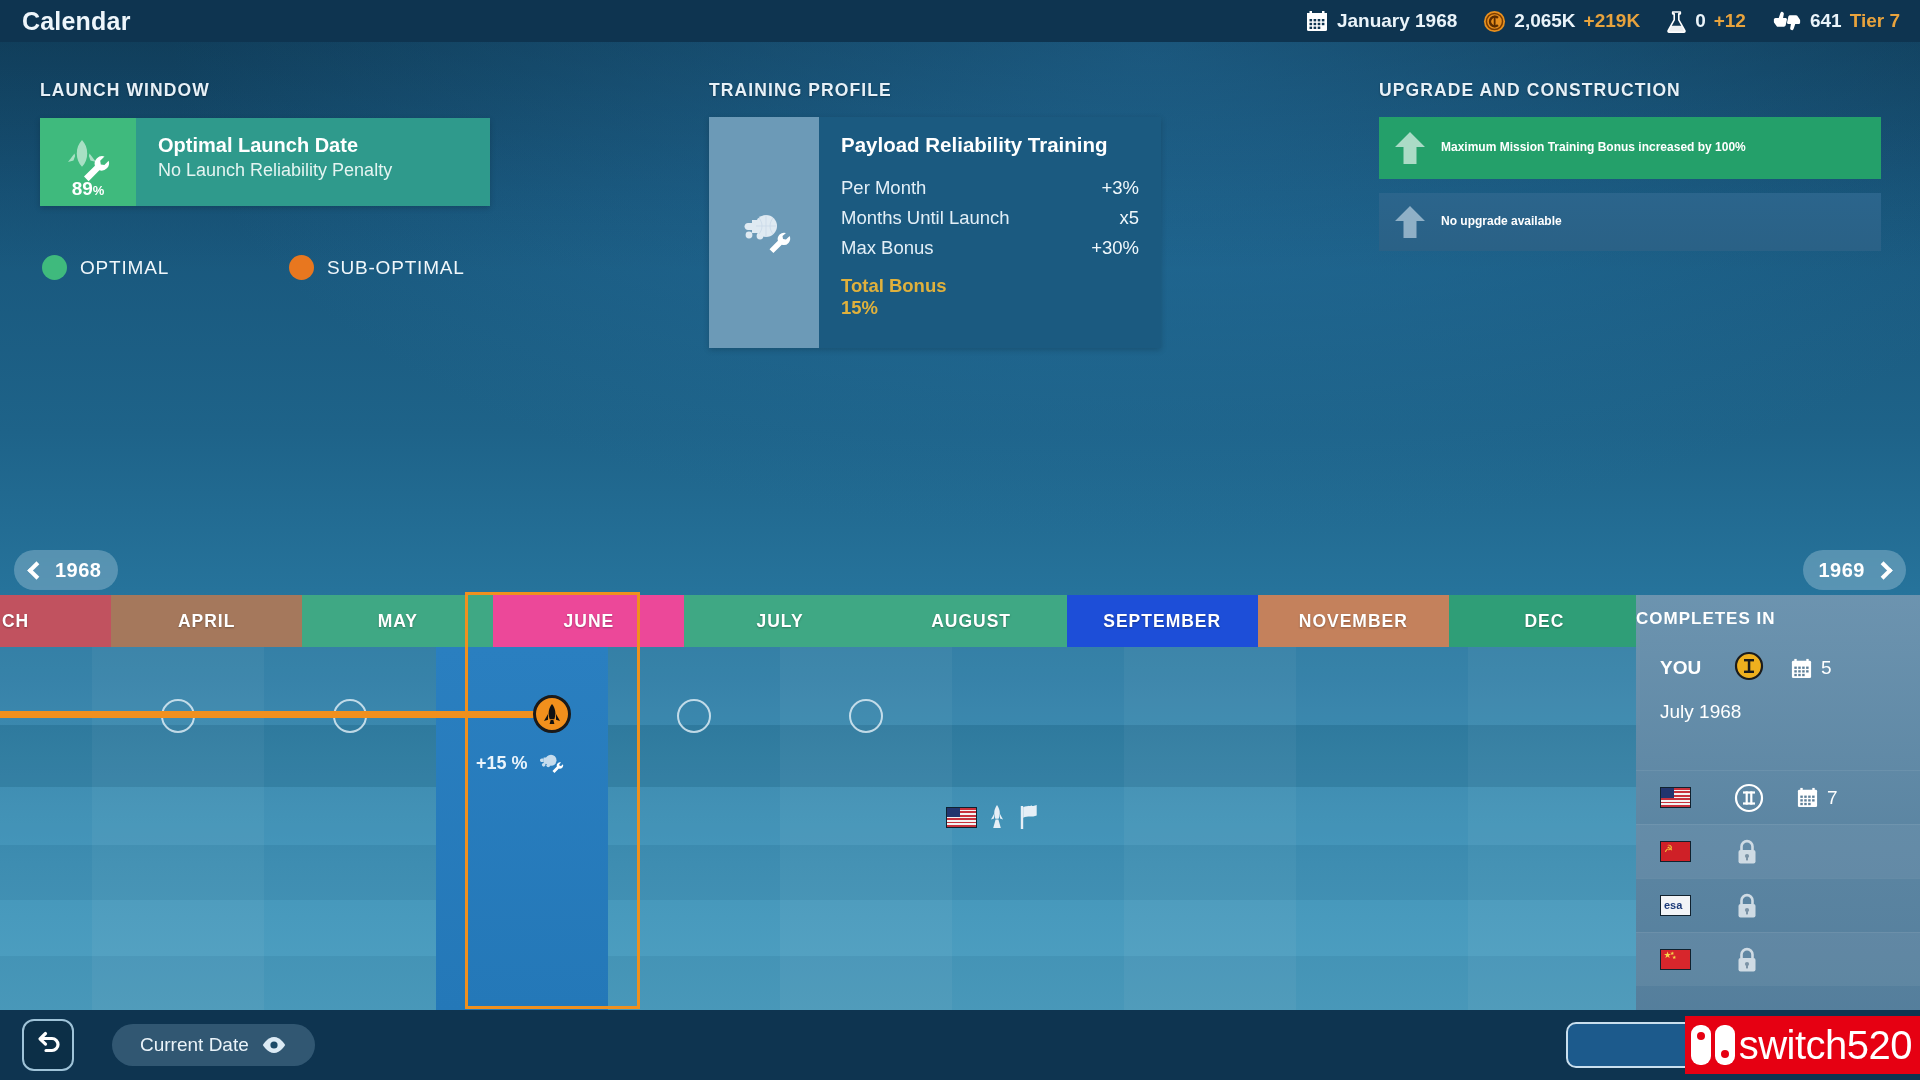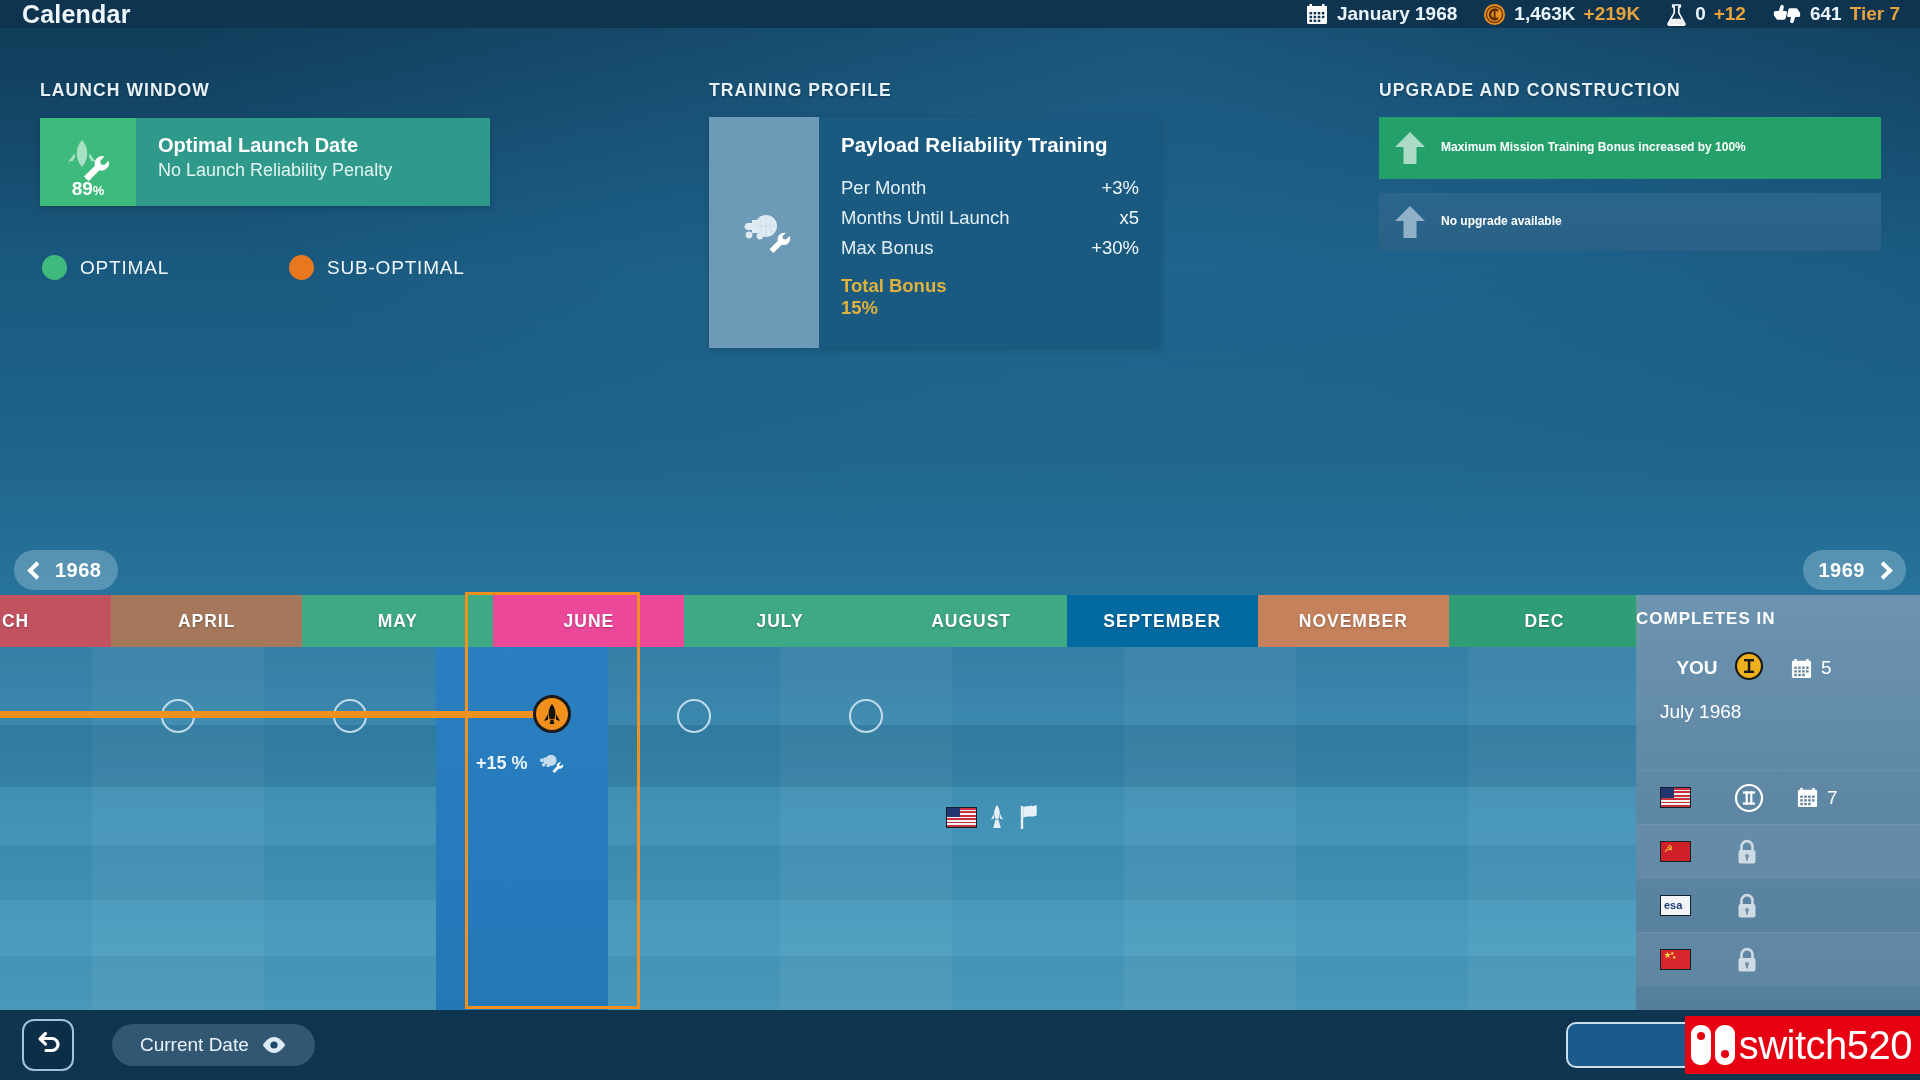--- a/index.html
+++ b/index.html
@@ -18,21 +18,21 @@
       radial-gradient(ellipse 1400px 700px at 60% 5%, rgba(36,112,158,0.85) 0%, rgba(26,86,126,0) 70%),
       linear-gradient(180deg,#124463 0%, #18557a 18%, #1e6389 40%, #2a7ba4 62%, #3e93b8 80%, #4fa3c4 100%);
   }
   .bg::after{
     content:"";position:absolute;inset:0;
     background:linear-gradient(180deg, rgba(10,40,62,0.35) 0%, rgba(10,40,62,0) 25%);
   }
 
   
   .topbar {
-    position:absolute; left:0; top:0; width:1920px; height:28px;
+    position:absolute; left:0; top:0; width:1920px; height:42px;
     background:linear-gradient(180deg,#0f3busted 0%, #0d3351 100%);
     background:#0e3450;
     display:flex; align-items:center;
     z-index:20;
   }
   .topbar-title {
     font-size:25px; font-weight:bold; letter-spacing:0.2px;
     margin-left:22px; color:#eef6fb;
   }
   .topbar-stats {
@@ -179,21 +179,21 @@
   
   .ci {
     position:absolute; right:0; top:595px; width:284px; height:415px;
     background:linear-gradient(180deg, rgba(118,152,178,0.88) 0%, rgba(96,133,161,0.9) 55%, rgba(86,123,152,0.9) 100%);
     z-index:12;
   }
   .ci-title {
     text-align:left; font-size:17px; font-weight:bold; letter-spacing:1px;
     padding-top:14px; color:#fff;
   }
-  .ci-you { display:flex; align-items:center; padding:22px 0 0 24px; gap:0;text-align:center; }
+  .ci-you { display:flex; align-items:center; padding:22px 0 0 24px; gap:0; }
   .ci-you .lbl { font-size:19px; font-weight:bold; width:74px; color:#fff; }
   .ci-you .ring { margin-right:26px; }
   .ci-you .dt { display:flex; align-items:center; gap:8px; font-size:19px; color:#fff; }
   .ci-date { padding:16px 0 0 24px; font-size:19px; color:#fff; }
   .ci-rows { position:absolute; left:0; top:175px; width:284px; }
   .ci-row {
     height:54px; display:flex; align-items:center; padding-left:24px; gap:0;
     border-top:1px solid rgba(255,255,255,0.07);
   }
   .ci-row.shade { background:rgba(255,255,255,0.055); }
@@ -269,21 +269,21 @@
 
     <div class="stat">
       <span class="ico coin-ico">
         <svg width="23" height="23" viewBox="0 0 24 24">
           <circle cx="12" cy="12" r="11" fill="#e8901e"></circle>
           <circle cx="12" cy="12" r="8.4" fill="none" stroke="#7a3c00" stroke-width="1.6"></circle>
           <path d="M15.6 8.2a5 5 0 1 0 0 7.6" fill="none" stroke="#5b2c00" stroke-width="2.6"></path>
           <rect x="11.2" y="6" width="1.9" height="12" fill="#5b2c00"></rect>
         </svg>
       </span>
-      <span class="val">1,463K</span>
+      <span class="val">2,065K</span>
       <span class="delta">+219K</span>
     </div>
 
     <div class="stat">
       <span class="ico flask-ico">
         <svg width="21" height="23" viewBox="0 0 22 24">
           <path d="M7 2h8v2h-1.6v6.2l6.2 11.1c.5.9-.1 2-1.2 2H3.6c-1.1 0-1.7-1.1-1.2-2l6.2-11.1V4H7V2z" fill="none" stroke="#fff" stroke-width="1.7" stroke-linejoin="round"></path>
           <path d="M5.2 16.5h11.6l3.8 6.8H1.4z" fill="#fff" opacity="0.92"></path>
         </svg>
       </span>
@@ -415,21 +415,21 @@
 
 <div class="cal">
 
   <div class="cal-head">
     <div class="mo-head" style="background:#c1525f">CH</div>
     <div class="mo-head" style="background:#a5785c">APRIL</div>
     <div class="mo-head" style="background:#3fa884">MAY</div>
     <div class="mo-head" style="background:#ec4899">JUNE</div>
     <div class="mo-head" style="background:#3fa884">JULY</div>
     <div class="mo-head" style="background:#3fa884">AUGUST</div>
-    <div class="mo-head" style="background:#0369a1">SEPTEMBER</div>
+    <div class="mo-head" style="background:#1d4ed8">SEPTEMBER</div>
     <div class="mo-head" style="background:#c4815c">NOVEMBER</div>
     <div class="mo-head" style="background:#2f9e77">DEC</div>
   </div>
 
   <div class="cal-body">
     <div class="rowband rb1"></div>
     <div class="rowband rb2"></div>
     <div class="rowband rb3"></div>
     <div class="rowband rb4"></div>
     <div class="rowband rb5"></div>

